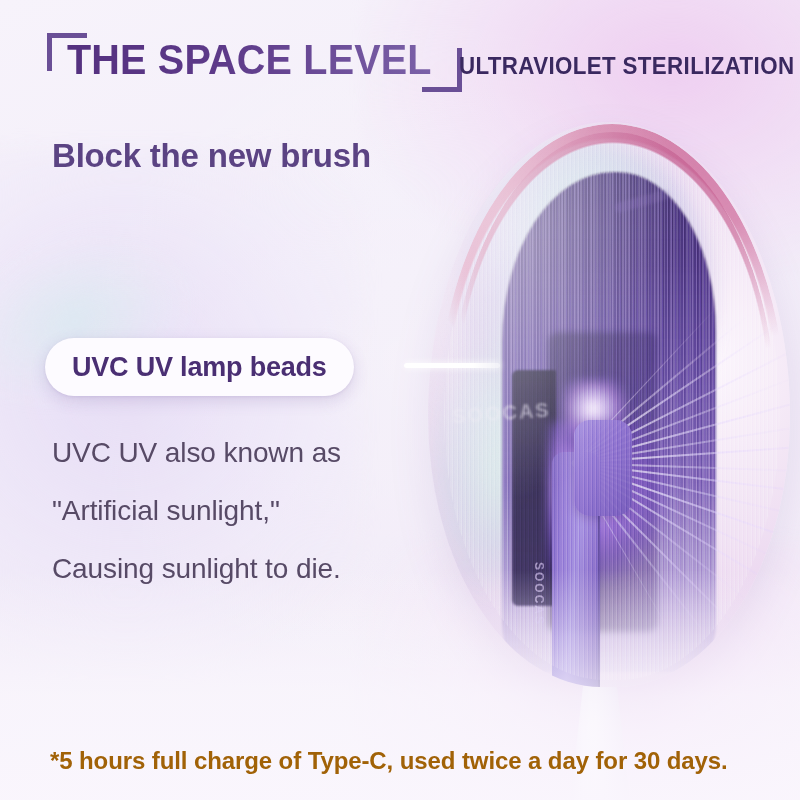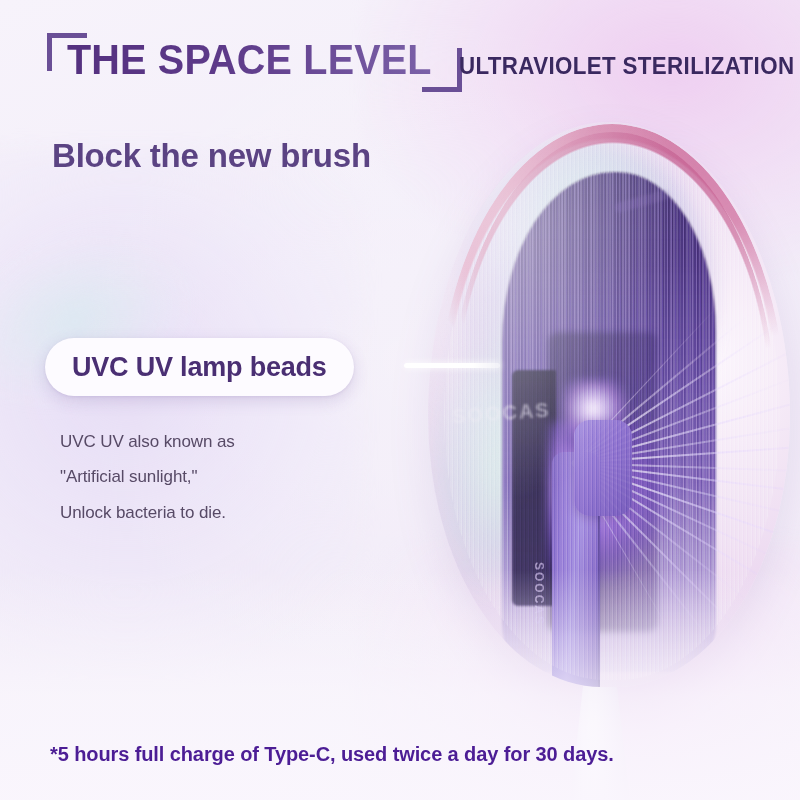--- a/index.html
+++ b/index.html
@@ -130,37 +130,37 @@
     position:absolute; left:404px; top:363px;
     width:96px; height:5px;
     border-radius:3px;
     background:linear-gradient(90deg,#ffffff 0%,#ffffff 72%,rgba(255,255,255,0.55) 100%);
     box-shadow:0 0 7px rgba(255,255,255,0.9);
     z-index:6;
   }
 
   
   .body-copy {
-    position:absolute; left:60px; top:424px;
+    position:absolute; left:52px; top:424px;
     width:360px;
-    font-size:17px;
+    font-size:28px;
     font-weight:400;
     line-height:2.08;
     color:#574a66;
     letter-spacing:-0.1px;
     z-index:5;
   }
   .body-copy .ln { display:block; white-space:nowrap; }
 
   
   .footer {
-    position:absolute; left:50px; bottom:34px;
-    font-size:20px;
+    position:absolute; left:50px; bottom:25px;
+    font-size:24px;
     font-weight:600;
-    color:#4c1d95;
+    color:#a16207;
     letter-spacing:-0.1px;
     z-index:7;
   }
 
   
   .product { position:absolute; left:400px; top:100px; width:400px; height:700px; }
 
   
   .stem {
     position:absolute; left:170px; top:552px;
@@ -476,18 +476,18 @@
   </div>
 
   <div class="pill">
     <span>UVC UV lamp beads</span>
   </div>
   <div class="leader"></div>
 
   <div class="body-copy">
     <span class="ln">UVC UV also known as</span>
     <span class="ln">"Artificial sunlight,"</span>
-    <span class="ln">Unlock bacteria to die.</span>
+    <span class="ln">Causing sunlight to die.</span>
   </div>
 
   <div class="footer">*5 hours full charge of Type-C, used twice a day for 30 days.</div>
 
 </div>
 
 </body></html>

